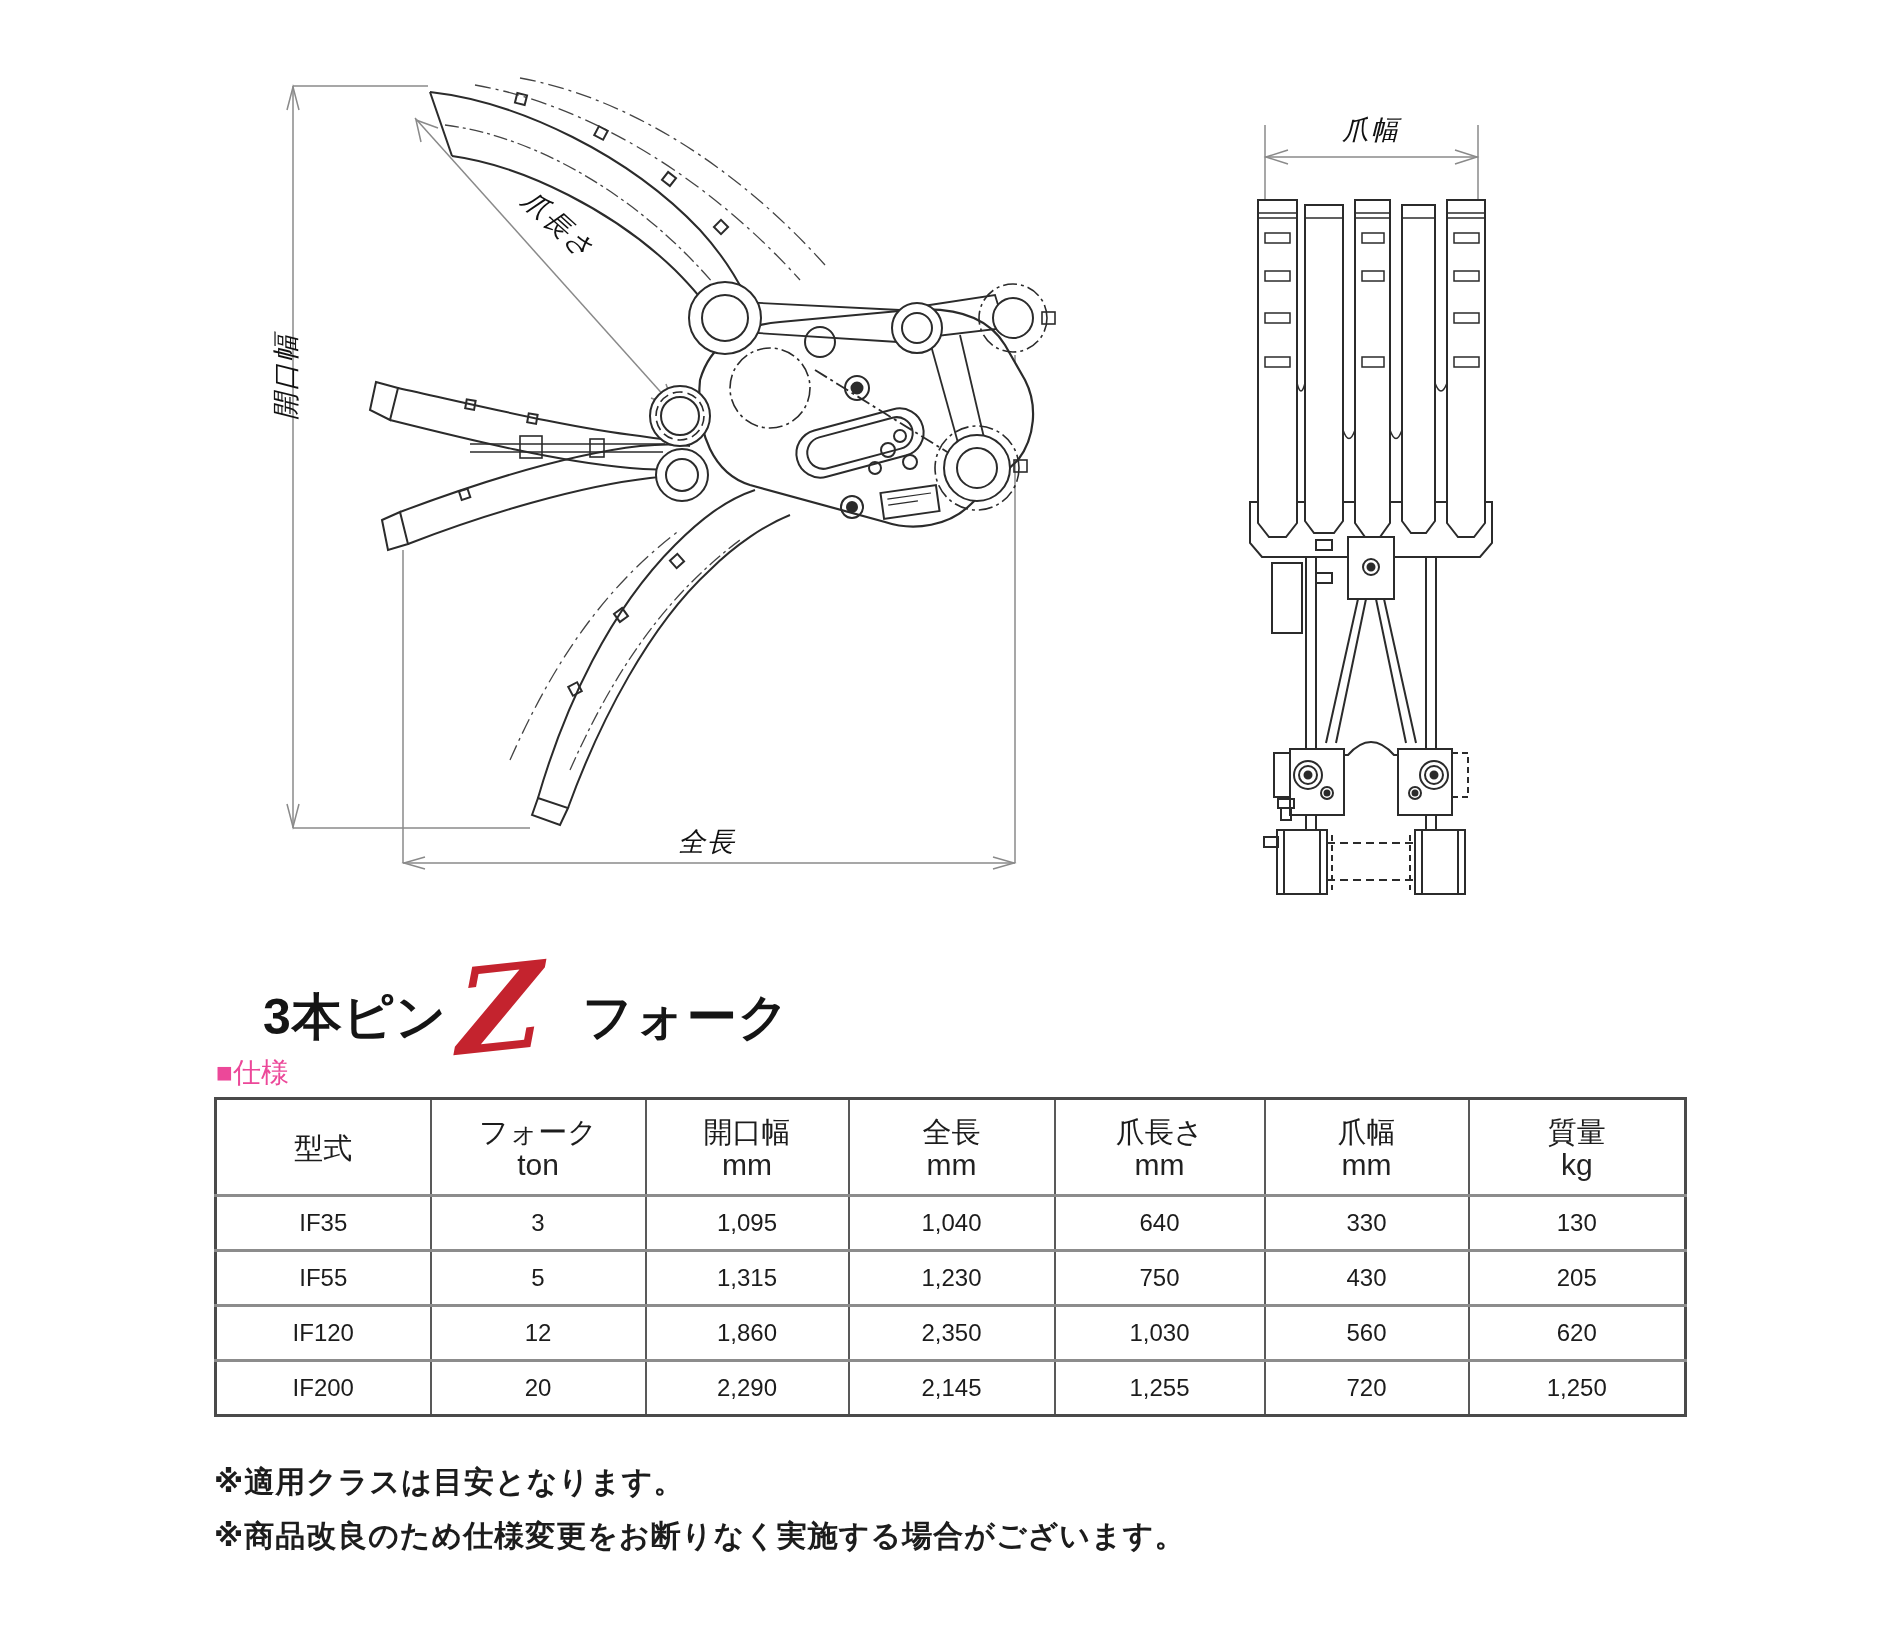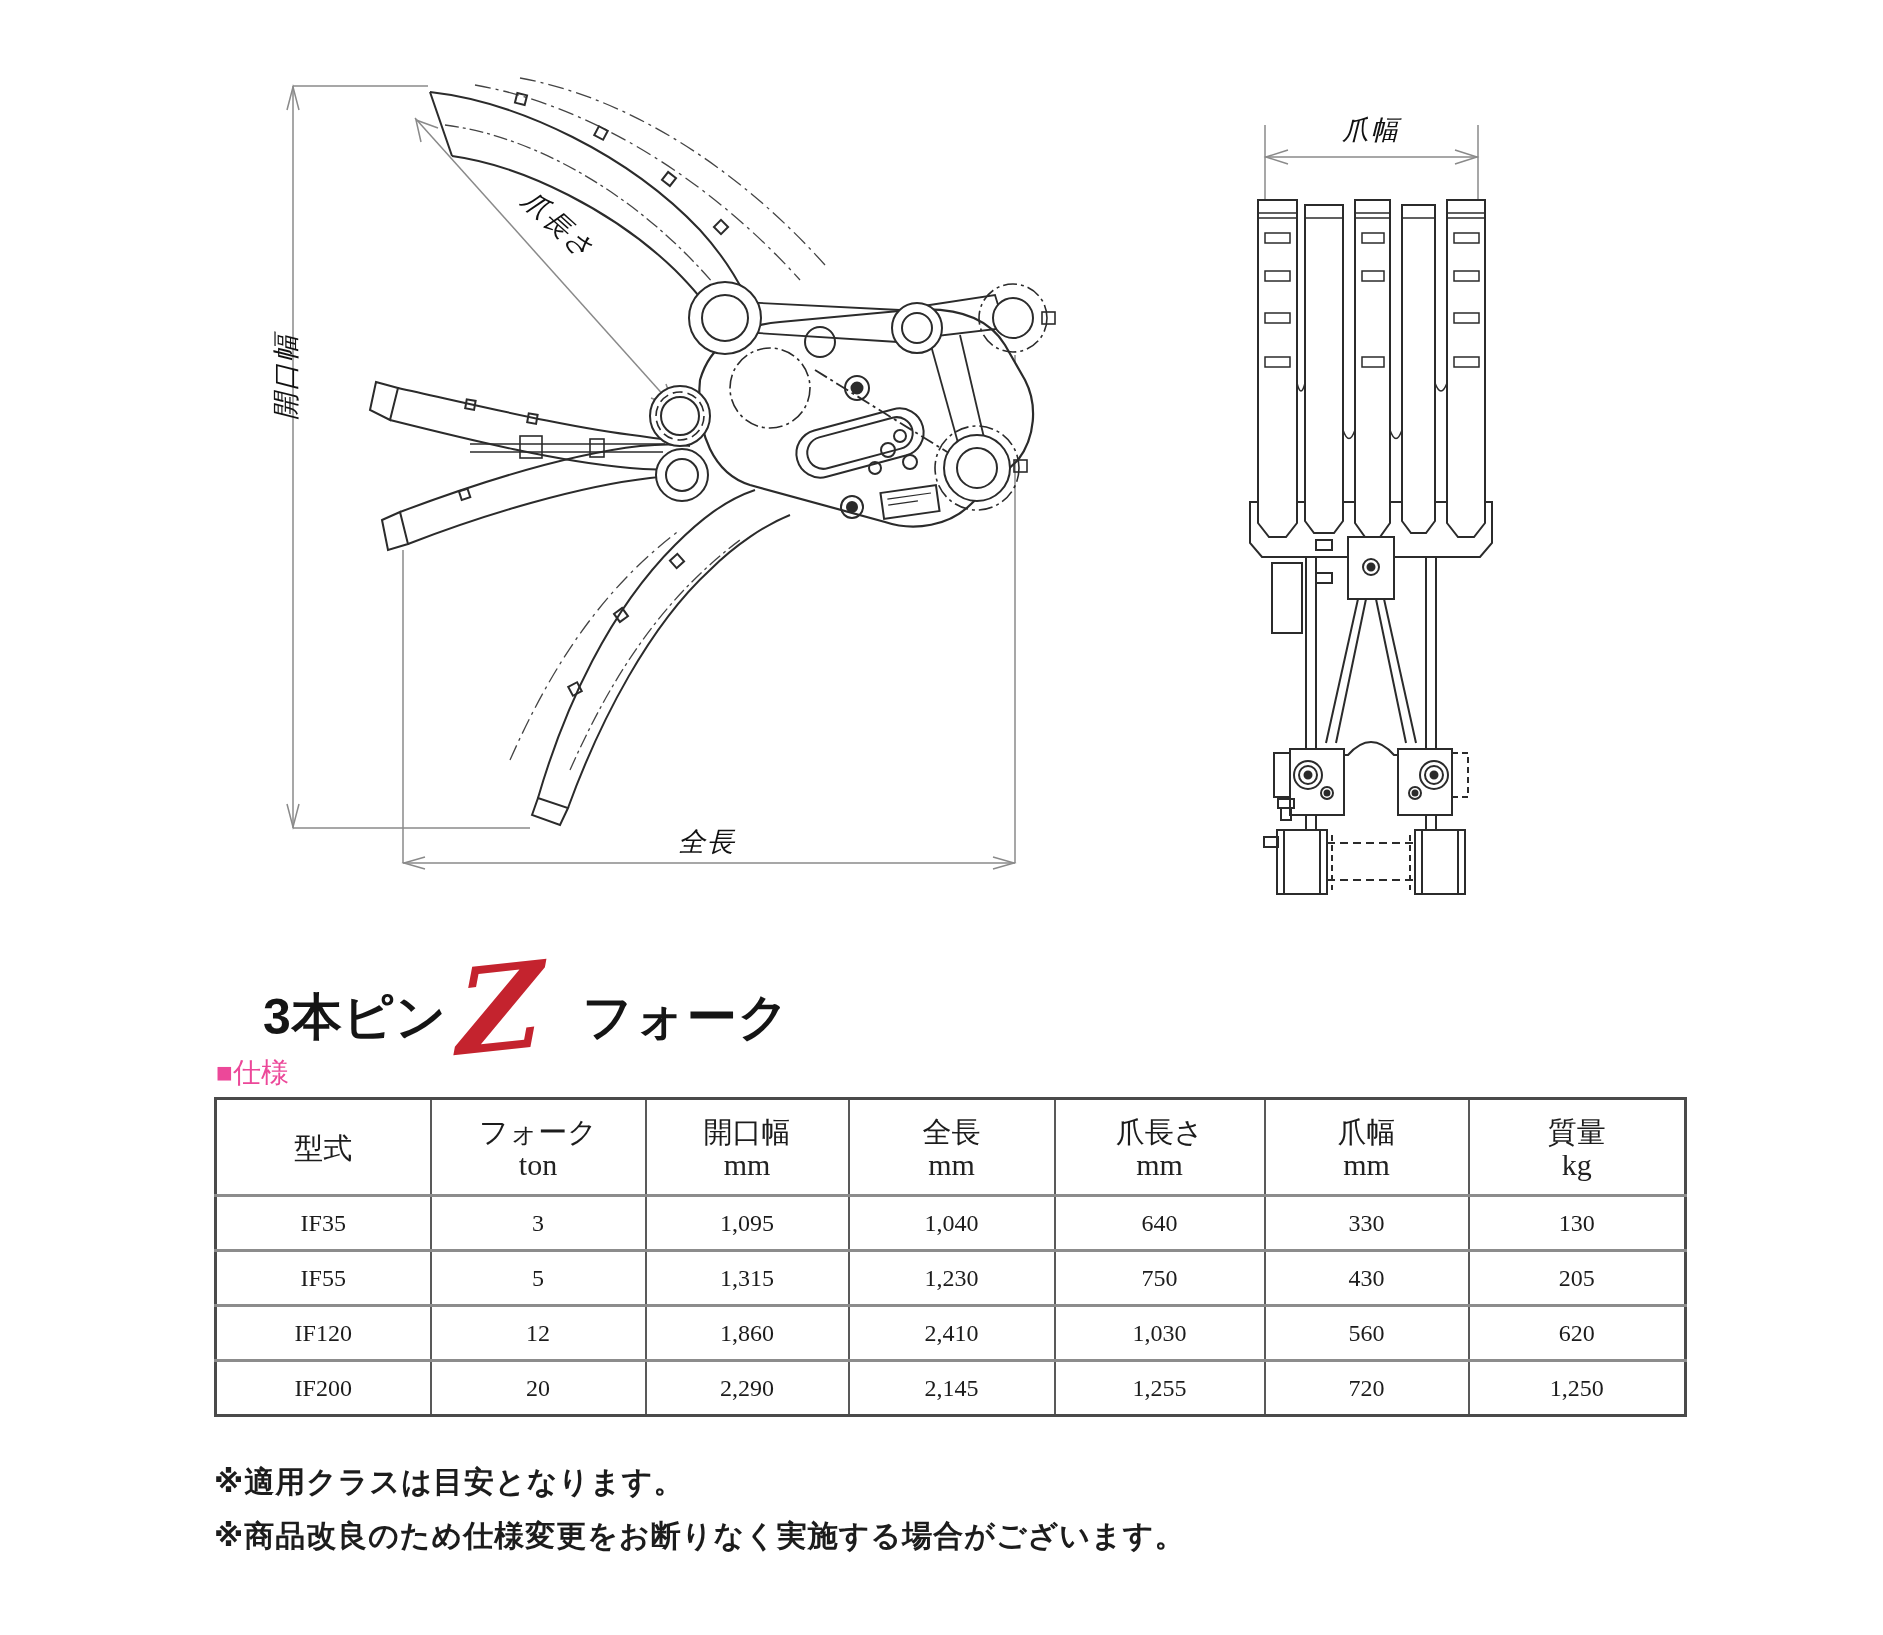--- a/index.html
+++ b/index.html
@@ -32,21 +32,20 @@
     color:#c4232e;display:inline-block;margin:0 2px 0 10px;
     transform:translateY(-8px) rotate(-6deg) skewX(-6deg);
   }
   
   .spec-heading{position:absolute;left:216px;top:1054px;font-size:28px;color:#ec4899;}
   
   table.spec{
     position:absolute;left:214px;top:1097px;width:1470px;
     border-collapse:collapse;table-layout:fixed;
     border:3px solid #4a4a4a;
-    font-family:Liberation Serif, serif;
   }
   table.spec th,table.spec td{
     border-left:2px solid #595959;border-right:2px solid #595959;
     text-align:center;vertical-align:middle;padding:0;
     font-weight:normal;color:#1c1c1c;
   }
   table.spec thead th{height:94px;border-bottom:2px solid #595959;}
   table.spec tbody td{height:52px;font-size:24px;border-top:3px solid #8c8c8c;}
   .th-label{font-size:29px;line-height:34px;margin-top:2px;}
   .th-unit{font-size:30px;line-height:32px;color:#222;}
@@ -334,21 +333,21 @@
       <td>1,315</td>
       <td>1,230</td>
       <td>750</td>
       <td>430</td>
       <td>205</td>
     </tr>
     <tr>
       <td>IF120</td>
       <td>12</td>
       <td>1,860</td>
-      <td>2,410</td>
+      <td>2,350</td>
       <td>1,030</td>
       <td>560</td>
       <td>620</td>
     </tr>
     <tr>
       <td>IF200</td>
       <td>20</td>
       <td>2,290</td>
       <td>2,145</td>
       <td>1,255</td>

